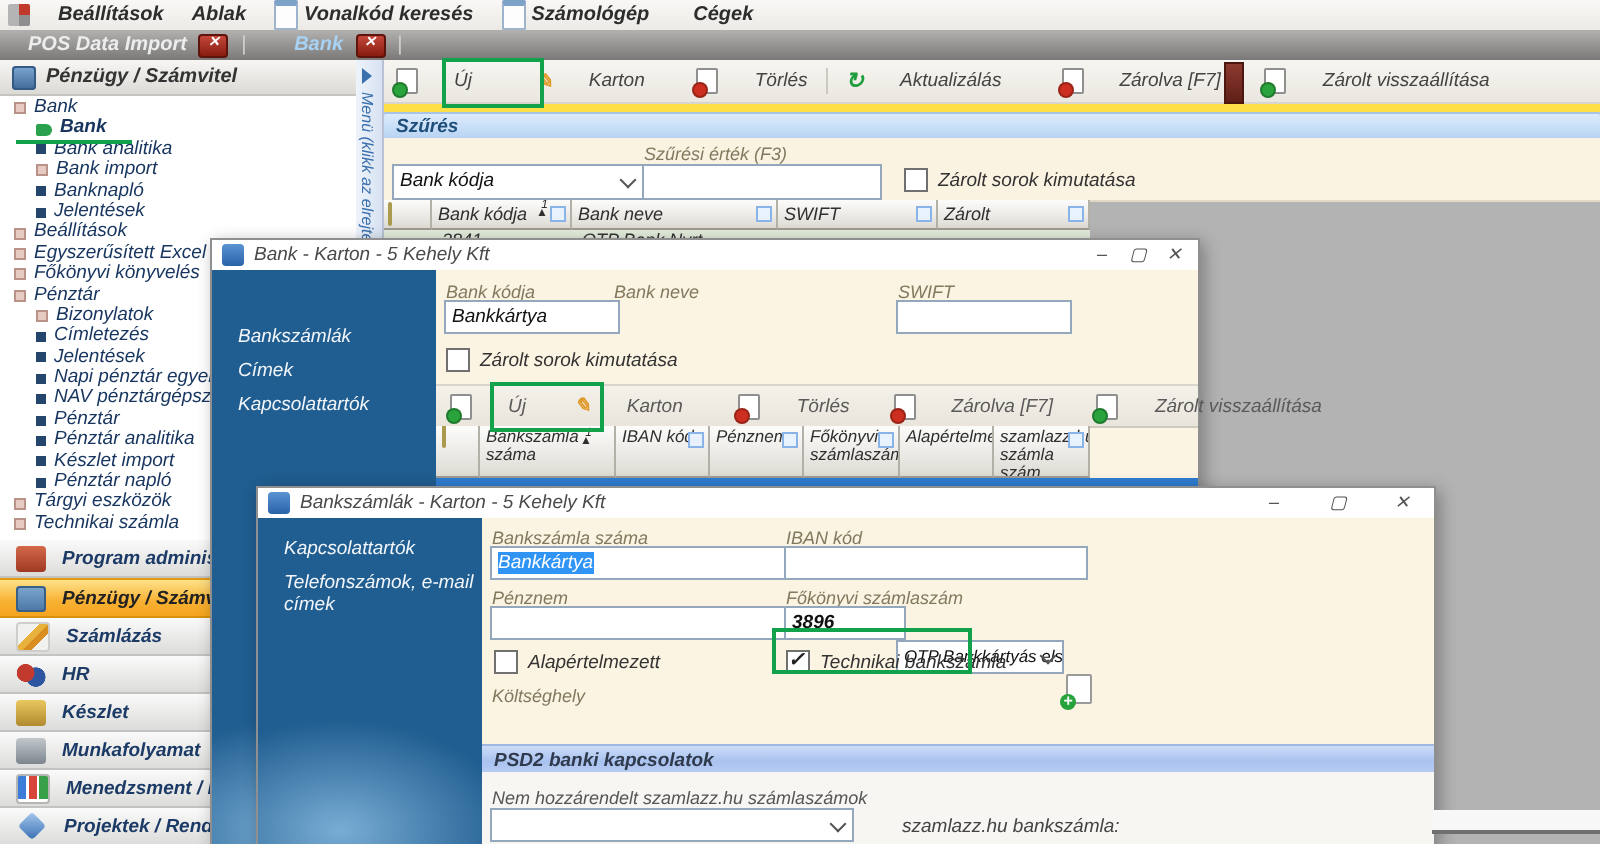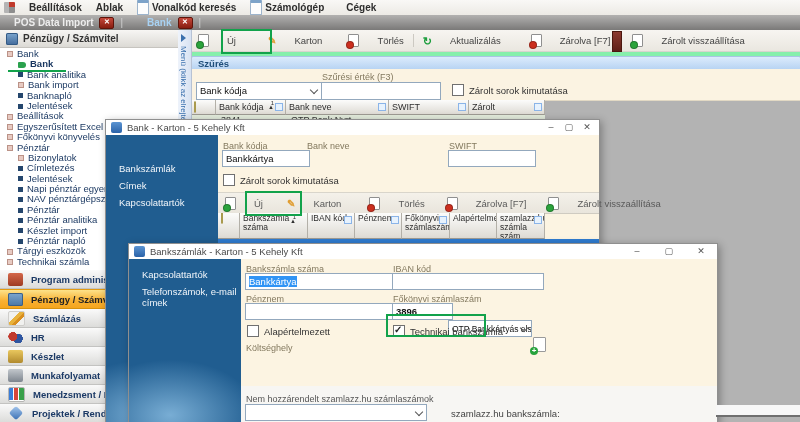--- a/index.html
+++ b/index.html
@@ -1,17 +1,17 @@
 <!DOCTYPE html>
 <html><head>
 <meta charset="utf-8">
 <style>
   html,body{margin:0;padding:0;}
-  #screen{position:relative;width:800px;height:422px;overflow:hidden;background:#86efac;
-          font-family:"Liberation Sans",sans-serif;color:#222;-webkit-font-smoothing:antialiased;}
+  #screen{position:relative;width:800px;height:422px;overflow:hidden;background:#fde047;
+          font-family:"Liberation Sans",sans-serif;color:#222;font-style:italic;-webkit-font-smoothing:antialiased;}
   .abs{position:absolute;}
   
   .menubar{left:0;top:0;width:800px;height:15px;background:linear-gradient(#f9f8f6,#eceae5);
            border-bottom:1px solid #d8d5d0;display:flex;align-items:center;gap:14px;padding-left:4px;font-size:10px;font-weight:bold;color:#2d2d2d;}
   .appico{width:11px;height:11px;border-radius:1px;background:
       linear-gradient(90deg,#b4b4b4 0 49%,transparent 49%),linear-gradient(#c0392b 0 49%,#8e8e8e 49%);}
   .mico{width:10px;height:11px;background:#fdfdfd;border:1px solid #9db4cc;border-top:3px solid #7da3c9;border-radius:1px;margin-right:3px;}
   .menu-item{display:flex;align-items:center;}
   
   .tabbar{left:0;top:15px;width:800px;height:15px;background:linear-gradient(#b2b1b0,#7a7978);
@@ -424,20 +424,23 @@
         <span class="cb checked"></span>
         <span>Technikai bankszámla</span>
       </div>
 
       <div class="abs lbl" style="left:5px;top:84px;">Költséghely</div>
       <div class="abs tb combo" style="left:4px;top:93px;width:174px;height:13px;">
           <span class="chev"></span>
         </div>
       <div class="abs addpage" style="left:187px;top:93px;"></div>
 
+      <div class="abs psdbar" style="left:0;top:113px;right:0;height:14px;">
+          <span>PSD2 banki kapcsolatok</span>
+        </div>
       <div class="abs" style="left:0;top:127px;right:0;bottom:0;background:#f7f6f3;">
         <div class="abs lbl" style="left:5px;top:8px;color:#555;">Nem hozzárendelt szamlazz.hu számlaszámok</div>
         <div class="abs tb combo" style="left:4px;top:18px;width:174px;height:13px;">
             <span class="chev"></span>
           </div>
         <div class="abs" style="left:210px;top:22px;font-size:9.5px;color:#444;">szamlazz.hu bankszámla:</div>
 
       </div>
     </div>
   </div>

